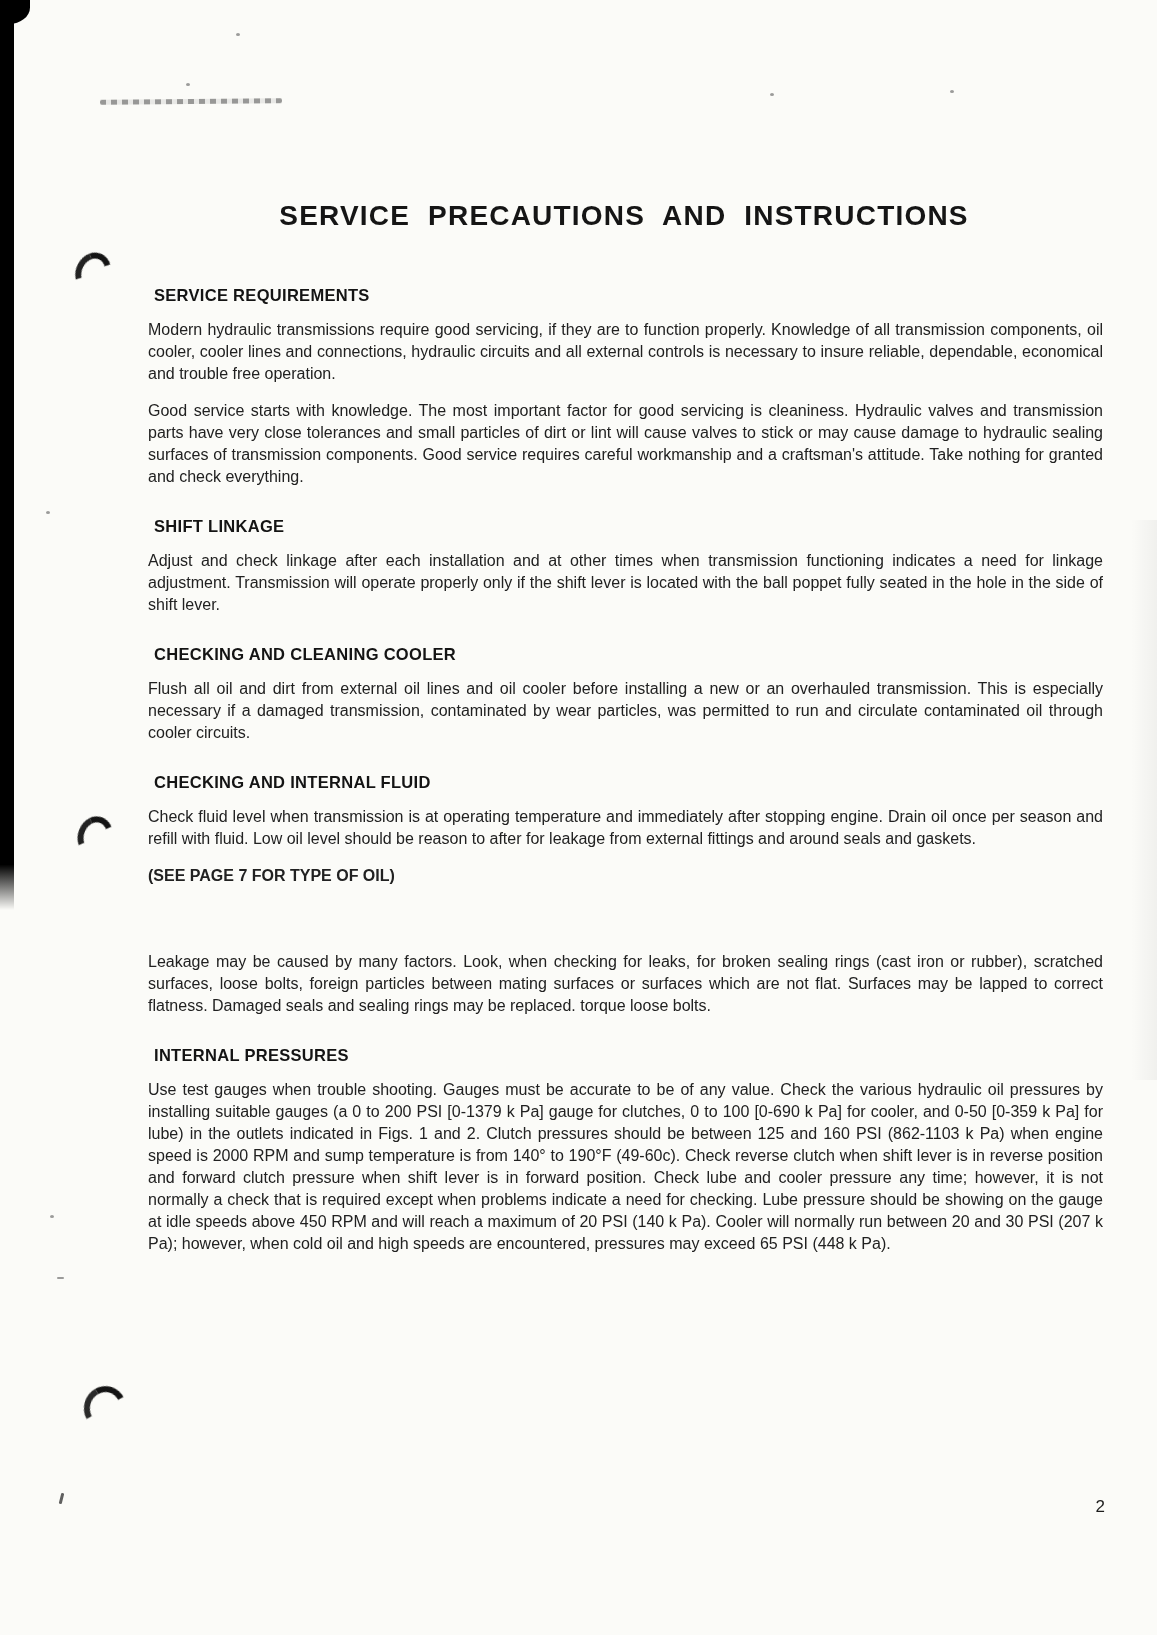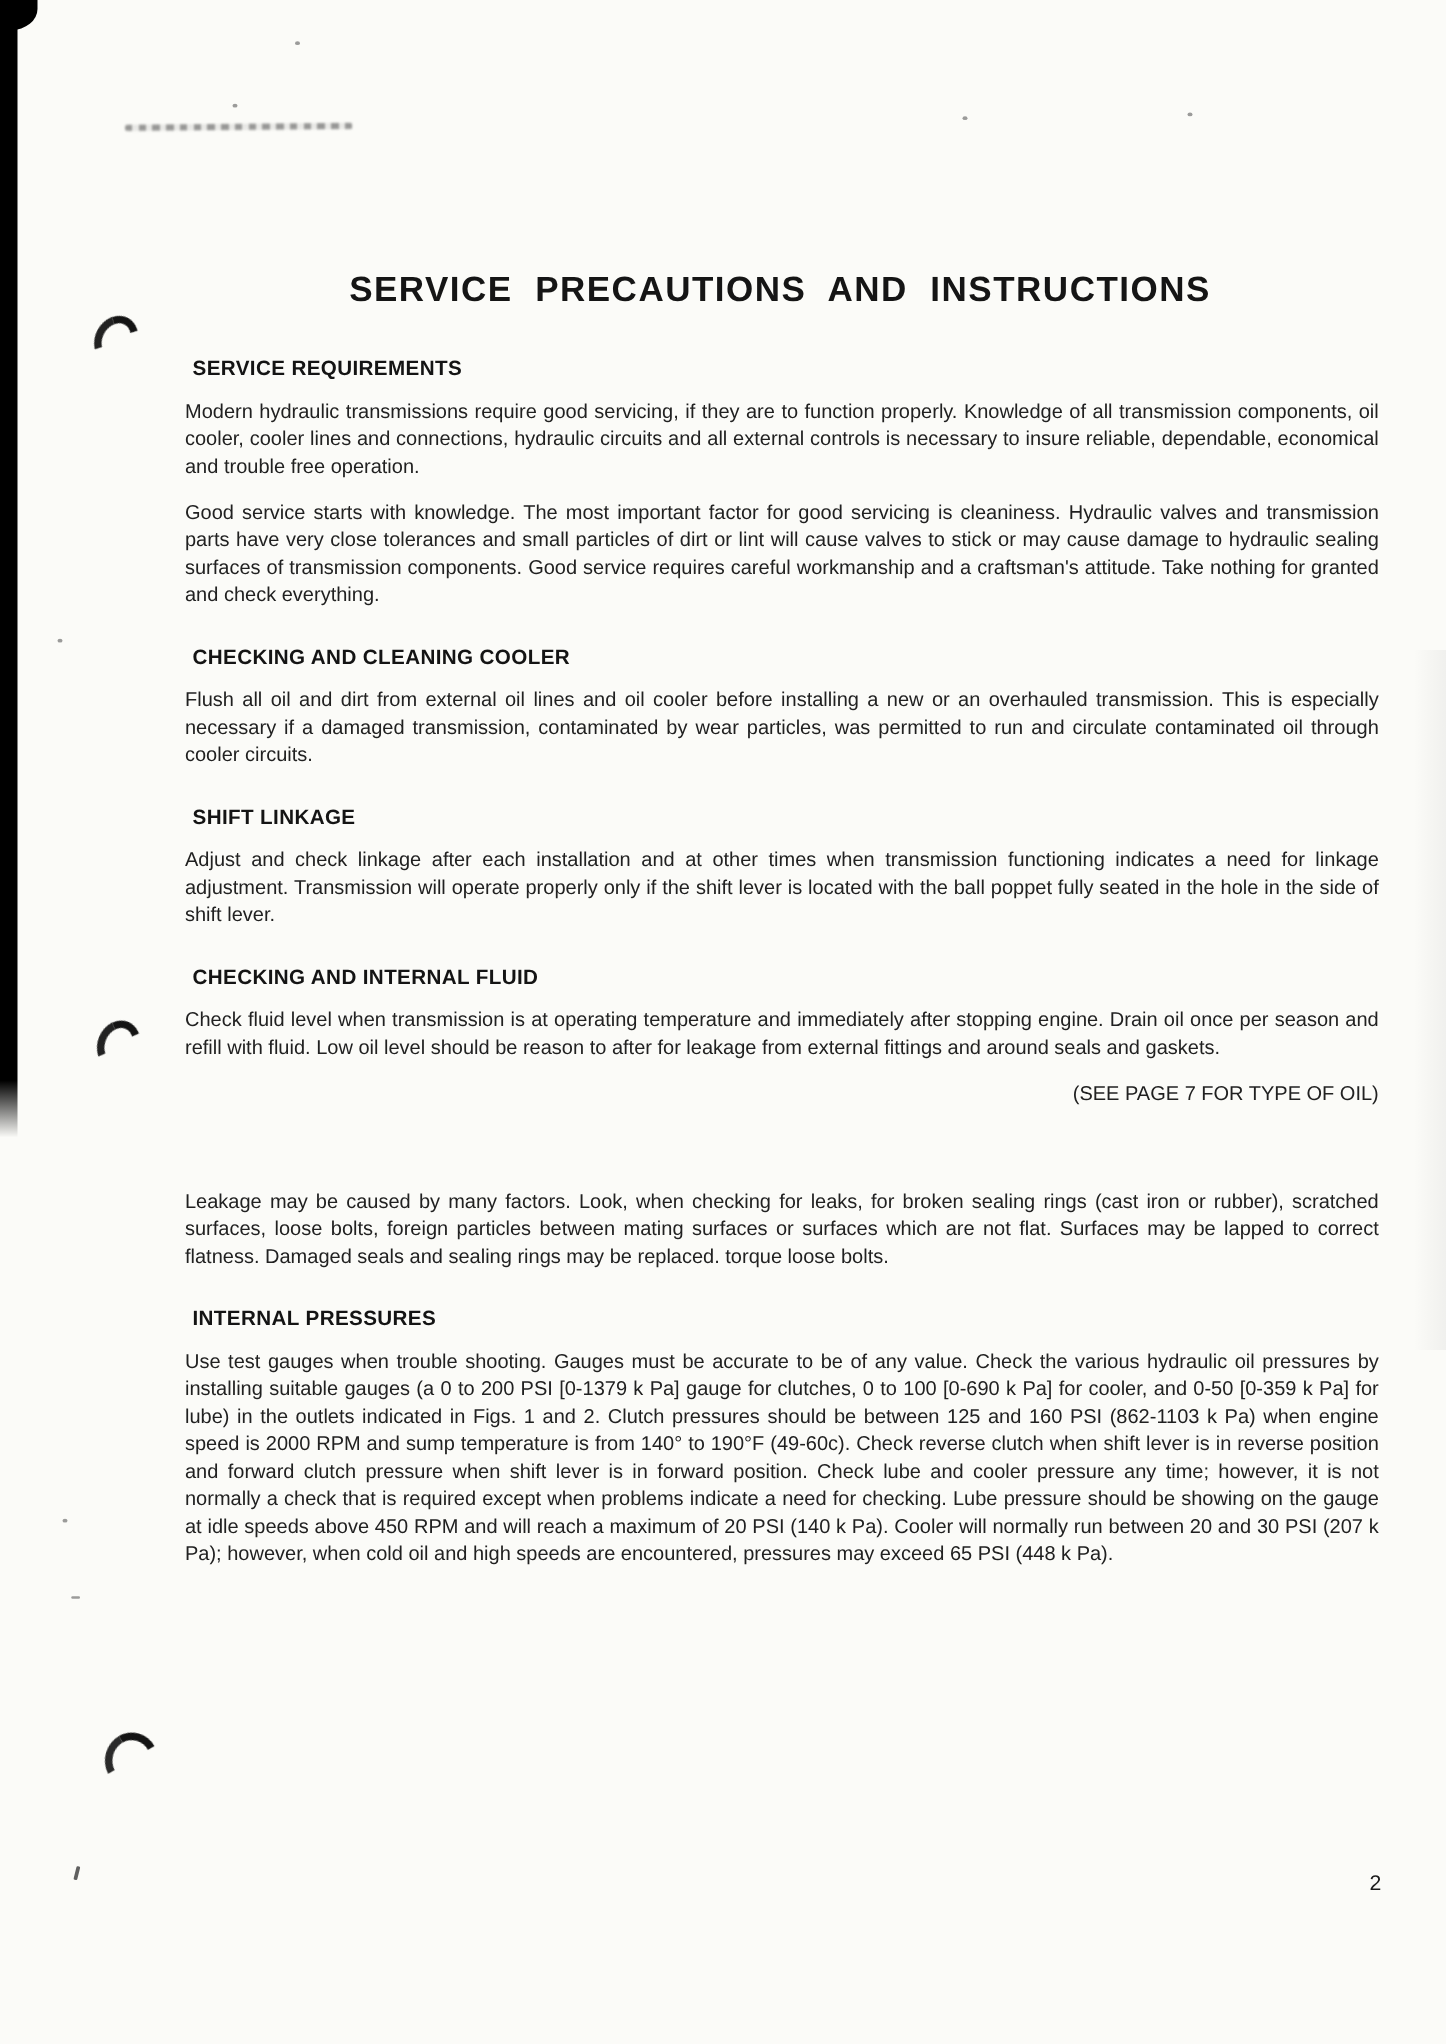--- a/index.html
+++ b/index.html
@@ -50,21 +50,21 @@
     position: absolute; left: 60px; top: 1493px; width: 3px; height: 11px;
     background: #3a3a3a; opacity: 0.8; transform: rotate(14deg); border-radius: 1px;
   }
   .edge-shade {
     position: absolute; right: 0; top: 520px; width: 26px; height: 560px;
     background: linear-gradient(to right, rgba(0,0,0,0) 0%, rgba(0,0,0,0.045) 100%);
   }
 
   
   .doc-title {
-    position: absolute; left: 148px; top: 216px; width: 952px; margin: 0;
+    position: absolute; left: 148px; top: 200px; width: 952px; margin: 0;
     text-align: center;
     font-size: 28px; font-weight: 700;
     letter-spacing: 1.2px; word-spacing: 9px;
     color: #151515;
   }
   .columns {
     position: absolute; left: 148px; top: 272px; width: 955px;
     display: flex; gap: 37px; flex-direction: column;
   }
   .col {
@@ -78,21 +78,21 @@
   .heading {
     margin: 0 0 13px 6px;
     font-size: 16.5px; font-weight: 700;
     letter-spacing: 0.3px; text-align: left;
     color: #141414;
   }
   .para { margin: 0 0 15px 0; }
   .para:last-of-type { margin-bottom: 0; }
   .note {
     margin: 3px 0 0 0;
-    text-align: right; font-weight: 400;
+    text-align: left; font-weight: 700;
   }
   .page-number {
     position: absolute; right: 52px; top: 1497px;
     font-size: 17px; color: #1c1c1c;
   }
 </style>
 </head>
 <body>
 
 <div class="page">
@@ -119,27 +119,27 @@
 
     <div class="col col-left">
 
       <div class="section">
         <h2 class="heading">SERVICE REQUIREMENTS</h2>
         <p class="para">Modern hydraulic transmissions require good servicing, if they are to function properly. Knowledge of all transmission components, oil cooler, cooler lines and connections, hydraulic circuits and all external controls is necessary to insure reliable, dependable, economical and trouble free operation.</p>
         <p class="para">Good service starts with knowledge. The most important factor for good servicing is cleaniness. Hydraulic valves and transmission parts have very close tolerances and small particles of dirt or lint will cause valves to stick or may cause damage to hydraulic sealing surfaces of transmission components. Good service requires careful workmanship and a craftsman's attitude. Take nothing for granted and check everything.</p>
       </div>
 
       <div class="section">
-        <h2 class="heading">CHECKING AND CLEANING COOLER</h2>
-        <p class="para">Flush all oil and dirt from external oil lines and oil cooler before installing a new or an overhauled transmission. This is especially necessary if a damaged transmission, contaminated by wear particles, was permitted to run and circulate contaminated oil through cooler circuits.</p>
+        <h2 class="heading">SHIFT LINKAGE</h2>
+        <p class="para">Adjust and check linkage after each installation and at other times when transmission functioning indicates a need for linkage adjustment. Transmission will operate properly only if the shift lever is located with the ball poppet fully seated in the hole in the side of shift lever.</p>
       </div>
 
       <div class="section">
-        <h2 class="heading">SHIFT LINKAGE</h2>
-        <p class="para">Adjust and check linkage after each installation and at other times when transmission functioning indicates a need for linkage adjustment. Transmission will operate properly only if the shift lever is located with the ball poppet fully seated in the hole in the side of shift lever.</p>
+        <h2 class="heading">CHECKING AND CLEANING COOLER</h2>
+        <p class="para">Flush all oil and dirt from external oil lines and oil cooler before installing a new or an overhauled transmission. This is especially necessary if a damaged transmission, contaminated by wear particles, was permitted to run and circulate contaminated oil through cooler circuits.</p>
       </div>
 
       <div class="section">
         <h2 class="heading">CHECKING AND INTERNAL FLUID</h2>
         <p class="para">Check fluid level when transmission is at operating temperature and immediately after stopping engine. Drain oil once per season and refill with fluid. Low oil level should be reason to after for leakage from external fittings and around seals and gaskets.</p>
         <p class="note">(SEE PAGE 7 FOR TYPE OF OIL)</p>
       </div>
 
     </div>
 

